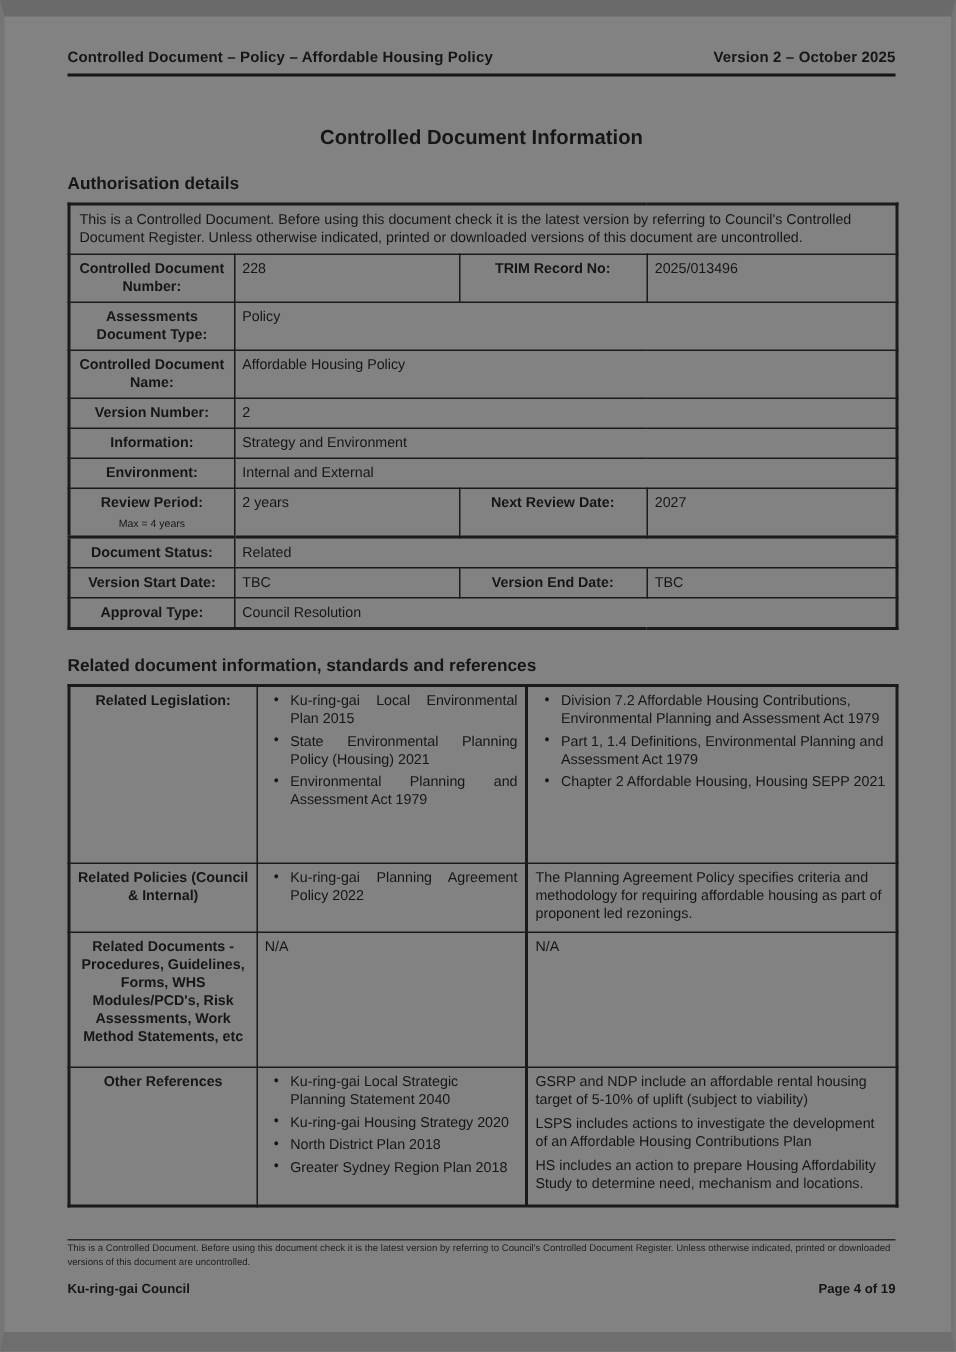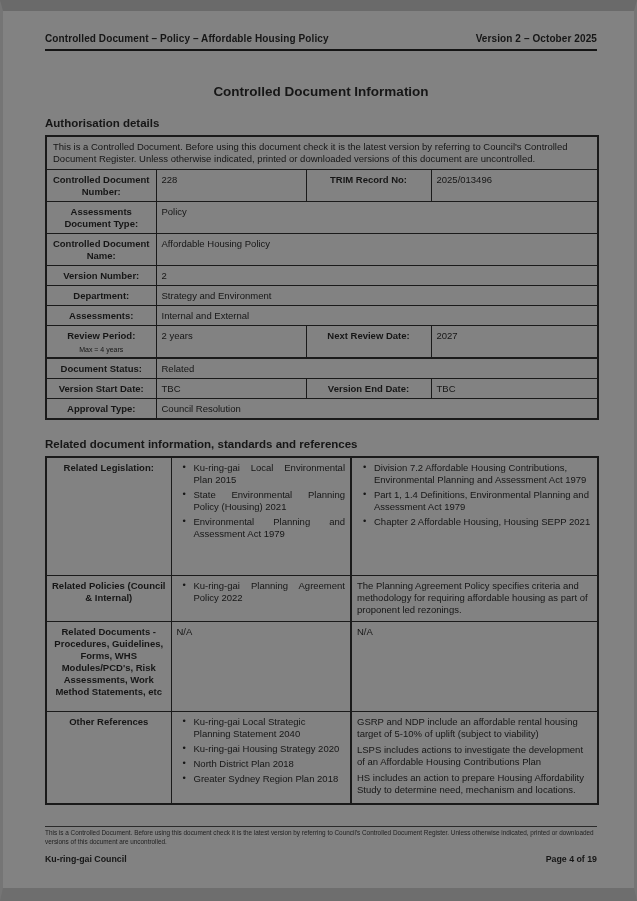--- a/index.html
+++ b/index.html
@@ -87,25 +87,25 @@
     </tr>
     <tr>
       <td class="lbl">Controlled Document Name:</td>
       <td colspan="3">Affordable Housing Policy</td>
     </tr>
     <tr>
       <td class="lbl">Version Number:</td>
       <td colspan="3">2</td>
     </tr>
     <tr>
-      <td class="lbl">Department:</td>
+      <td class="lbl">Information:</td>
       <td colspan="3">Strategy and Environment</td>
     </tr>
     <tr>
-      <td class="lbl">Assessments:</td>
+      <td class="lbl">Environment:</td>
       <td colspan="3">Internal and External</td>
     </tr>
     <tr>
       <td class="lbl">
         <span>Review Period:</span>
         <span class="note">Max = 4 years</span>
       </td>
       <td>2 years</td>
       <td class="lbl">Next Review Date:</td>
       <td>2027</td>

